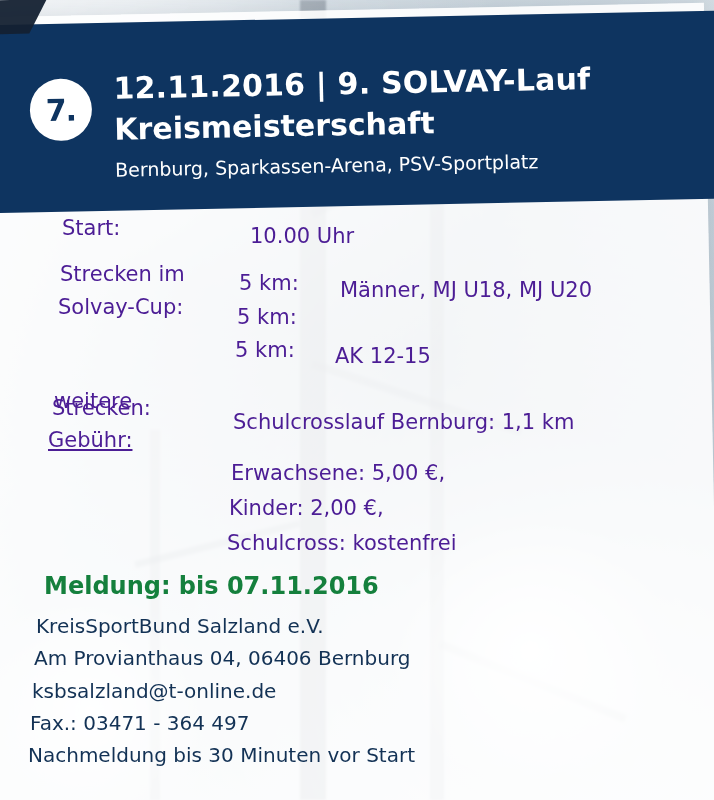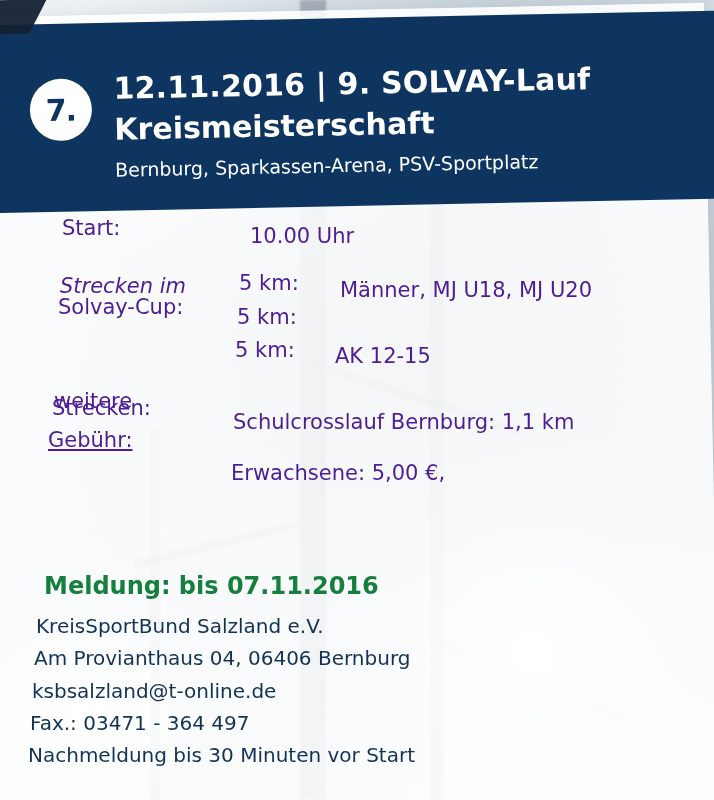--- a/index.html
+++ b/index.html
@@ -203,37 +203,39 @@
       </div>
     </div>
   </div>
   <div class="header-fold"></div>
 
   <div class="content">
 
     <div class="row lbl" style="left:62px; top:216px;">Start:</div>
     <div class="row val" style="left:250px; top:224px;">10.00 Uhr</div>
 
-    <div class="row lbl" style="left:60px; top:274px;font-style:italic;">Strecken im</div>
+    <div class="row lbl" style="left:60px; top:262px;">Strecken im</div>
     <div class="row lbl" style="left:58px; top:295px;">Solvay-Cup:</div>
 
     <div class="row val" style="left:239px; top:271px;">5 km:</div>
     <div class="row val" style="left:340px; top:278px;">Männer, MJ U18, MJ U20</div>
 
     <div class="row val" style="left:237px; top:305px;">5 km:</div>
 
     <div class="row val" style="left:235px; top:338px;">5 km:</div>
     <div class="row val" style="left:335px; top:344px;text-align:right;">AK 12-15</div>
 
     <div class="row lbl" style="left:54px; top:363px;margin-top:26px;">weitere</div>
     <div class="row lbl" style="left:52px; top:396px;">Strecken:</div>
     <div class="row val" style="left:233px; top:410px;">Schulcrosslauf Bernburg: 1,1 km</div>
 
     <div class="row lbl" style="left:48px; top:428px;text-decoration:underline;">Gebühr:</div>
     <div class="row val" style="left:231px; top:461px;">Erwachsene: 5,00 €,</div>
+    <div class="row val" style="left:229px; top:496px;">Kinder: 2,00 €,</div>
+    <div class="row val" style="left:227px; top:531px;">Schulcross: kostenfrei</div>
 
     <div class="meldung" style="left:44px; top:572px;">Meldung: bis 07.11.2016</div>
 
     <div class="contact-line" style="left:36px; top:614px;">KreisSportBund Salzland e.V.</div>
     <div class="contact-line" style="left:34px; top:646px;">Am Provianthaus 04, 06406 Bernburg</div>
     <div class="contact-line" style="left:32px; top:679px;">ksbsalzland@t-online.de</div>
     <div class="contact-line" style="left:30px; top:711px;">Fax.: 03471 - 364 497</div>
     <div class="contact-line" style="left:28px; top:743px;">Nachmeldung bis 30 Minuten vor Start</div>
   </div>
 

